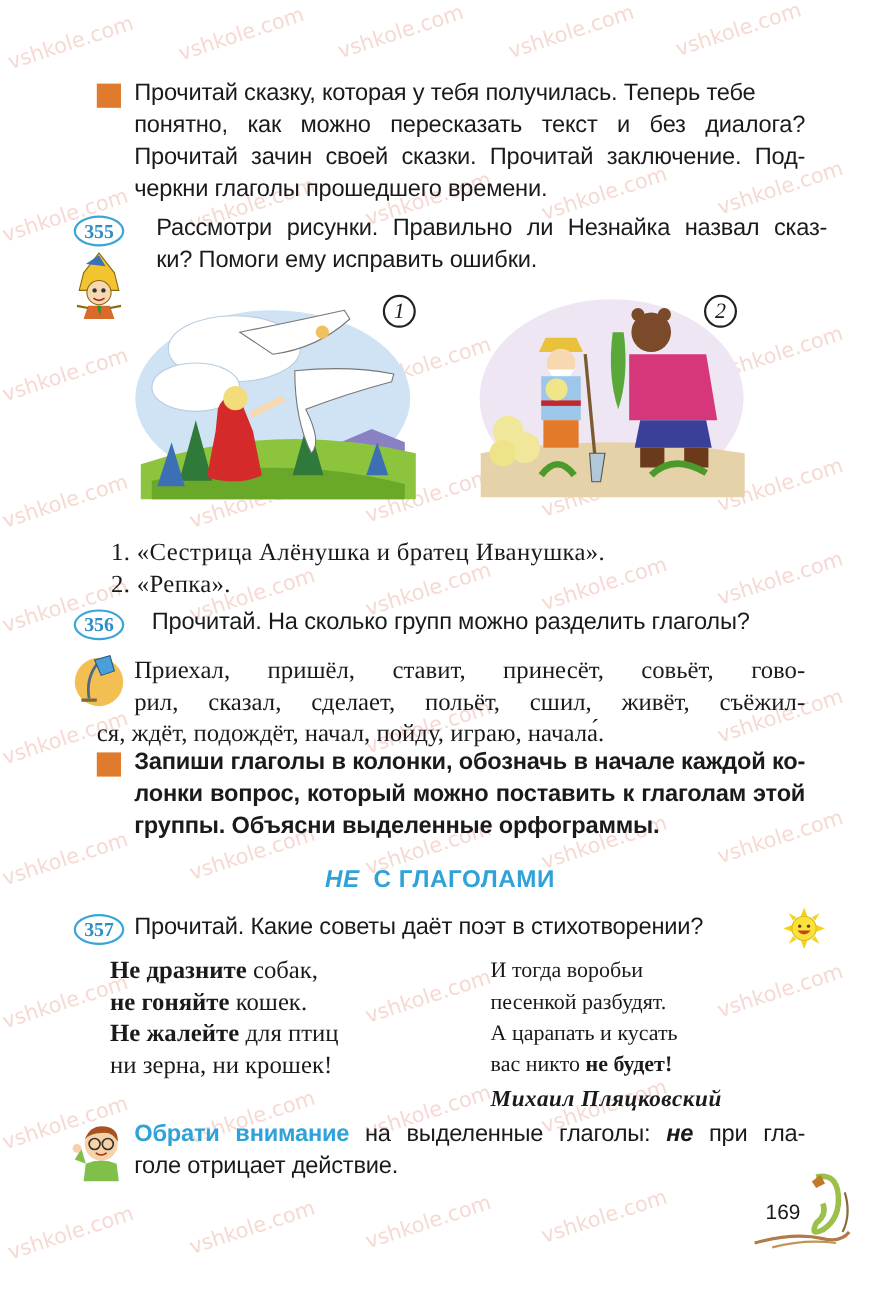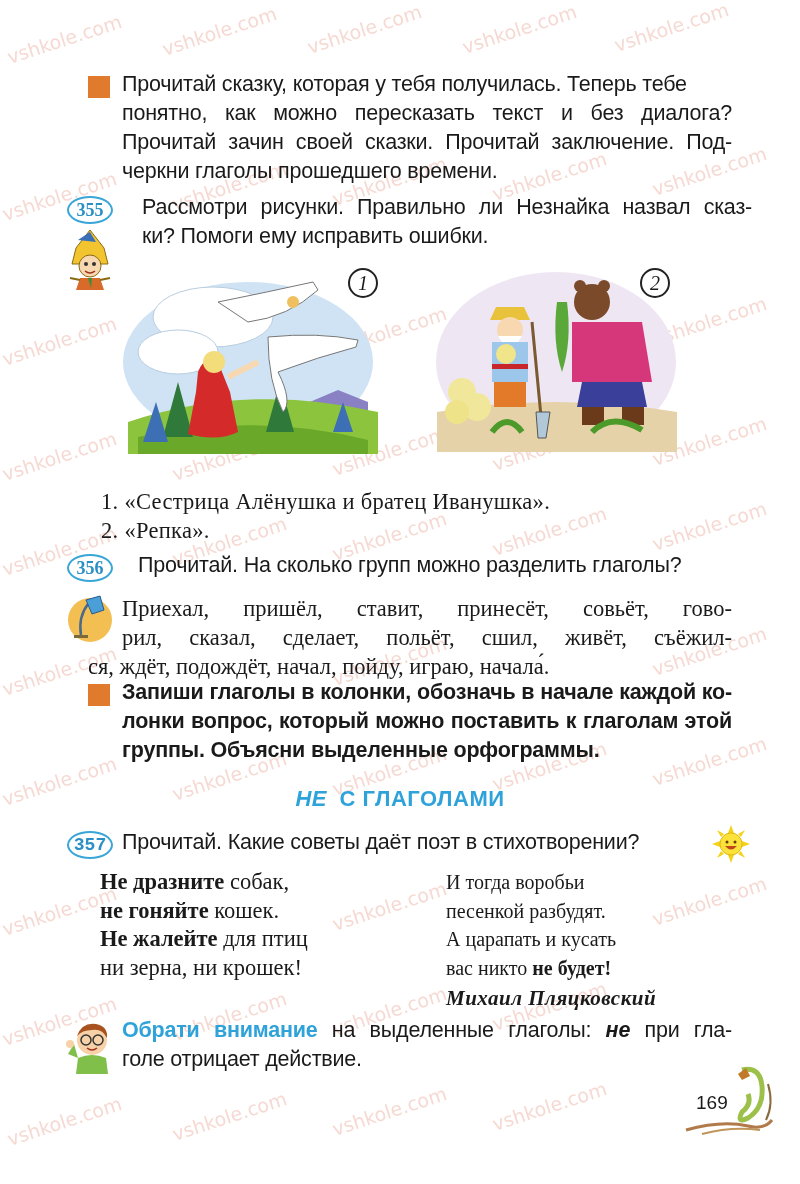--- a/index.html
+++ b/index.html
@@ -173,21 +173,21 @@
   <div style="text-align:justify;text-align-last:justify;">Запиши глаголы в колонки, обозначь в начале каждой ко-</div>
   <div style="text-align:justify;text-align-last:justify;">лонки вопрос, который можно поставить к глаголам этой</div>
   <div>группы. Объясни выделенные орфограммы.</div>
 </div>
 
 <div class="abs title" style="left:0;top:786px;width:800px;text-align:center;">
   <span style="font-style:italic;">НЕ</span>
   <span style="margin-left:6px;">С ГЛАГОЛАМИ</span>
 </div>
 
-<div class="abs num" style="left:67px;top:831px;font-family:Liberation Mono, monospace;">357</div>
+<div class="abs num" style="left:67px;top:831px;">357</div>
 <div class="abs sans" style="left:122px;top:828px;width:560px;">Прочитай. Какие советы даёт поэт в стихотворении?</div>
 
 <svg class="abs" style="left:712px;top:825px;" width="38" height="38" viewBox="0 0 38 38">
   <g fill="#f5d21a">
     <polygon points="19,0 22,8 16,8"></polygon>
       <polygon points="19,38 22,30 16,30"></polygon>
     <polygon points="0,19 8,16 8,22"></polygon>
       <polygon points="38,19 30,16 30,22"></polygon>
     <polygon points="5,5 12,9 9,12"></polygon>
       <polygon points="33,33 26,29 29,26"></polygon>

